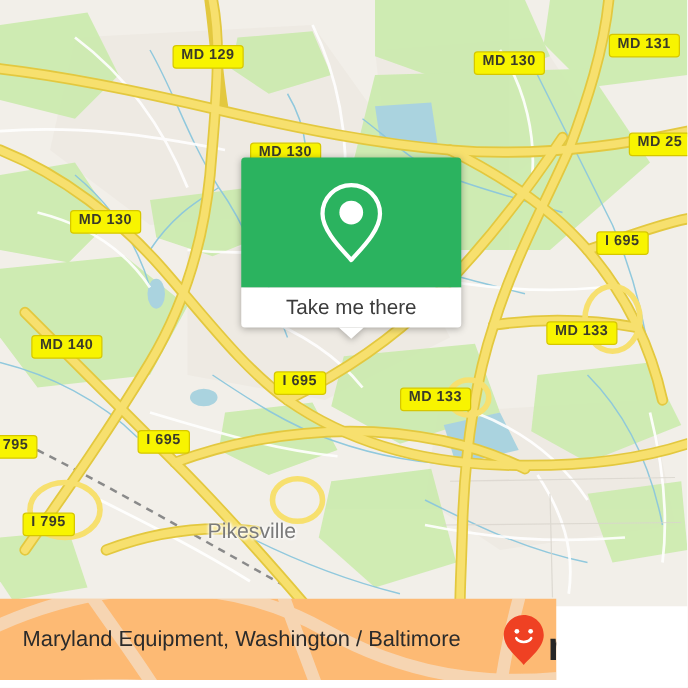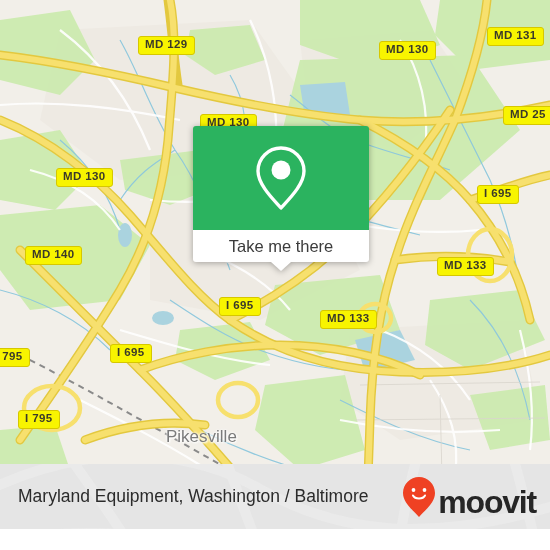--- a/index.html
+++ b/index.html
@@ -52,21 +52,20 @@
     box-sizing: border-box;
   }
 
   .place-label {
     position: absolute;
     color: #7b7b7b;
     font-family: "Liberation Sans", sans-serif;
     font-size: 17px;
     white-space: nowrap;
     text-shadow: 0 0 3px #ffffff, 0 0 3px #ffffff, 1px 1px 2px #ffffff;
-    margin-top: 12px;
   }
 
   
   .attribution {
     position: absolute;
     left: 0;
     bottom: 0;
     width: 550px;
     height: 22px;
     background: rgba(255,255,255,0.80);
@@ -122,24 +121,24 @@
     width: 0; height: 0;
     border-left: 10px solid transparent;
     border-right: 10px solid transparent;
     border-top: 9px solid #ffffff;
   }
 
   
   .footer {
     position: absolute;
     left: 0;
-    top: 464px;
-    width: 550px;
+    top: 479px;
+    width: 445px;
     height: 65px;
-    background: #e5e5e5;
+    background: #fdba74;
     overflow: hidden;
   }
   .footer-watermark {
     position: absolute;
     left: 0; top: -30px;
     width: 550px; height: 130px;
     opacity: 0.5;
   }
   .footer-inner {
     position: absolute;
@@ -291,21 +290,21 @@
       </g>
     </svg>
 
     <div class="shield" style="left:138px;top:36px">MD 129</div>
     <div class="shield" style="left:379px;top:41px">MD 130</div>
     <div class="shield" style="left:487px;top:27px">MD 131</div>
     <div class="shield" style="left:503px;top:106px">MD 25</div>
     <div class="shield" style="left:200px;top:114px">MD 130</div>
     <div class="shield" style="left:56px;top:168px">MD 130</div>
     <div class="shield" style="left:477px;top:185px">I 695</div>
-    <div class="shield" style="left:25px;top:246px">MD 140</div>
+    <div class="shield" style="left:25px;top:268px">MD 140</div>
     <div class="shield" style="left:437px;top:257px">MD 133</div>
     <div class="shield" style="left:219px;top:297px">I 695</div>
     <div class="shield" style="left:320px;top:310px">MD 133</div>
     <div class="shield" style="left:-12px;top:348px">I 795</div>
     <div class="shield" style="left:110px;top:344px">I 695</div>
     <div class="shield" style="left:18px;top:410px">I 795</div>
 
     <div class="place-label" style="left:166px;top:415px">Pikesville</div>
 
     <div class="popup">

